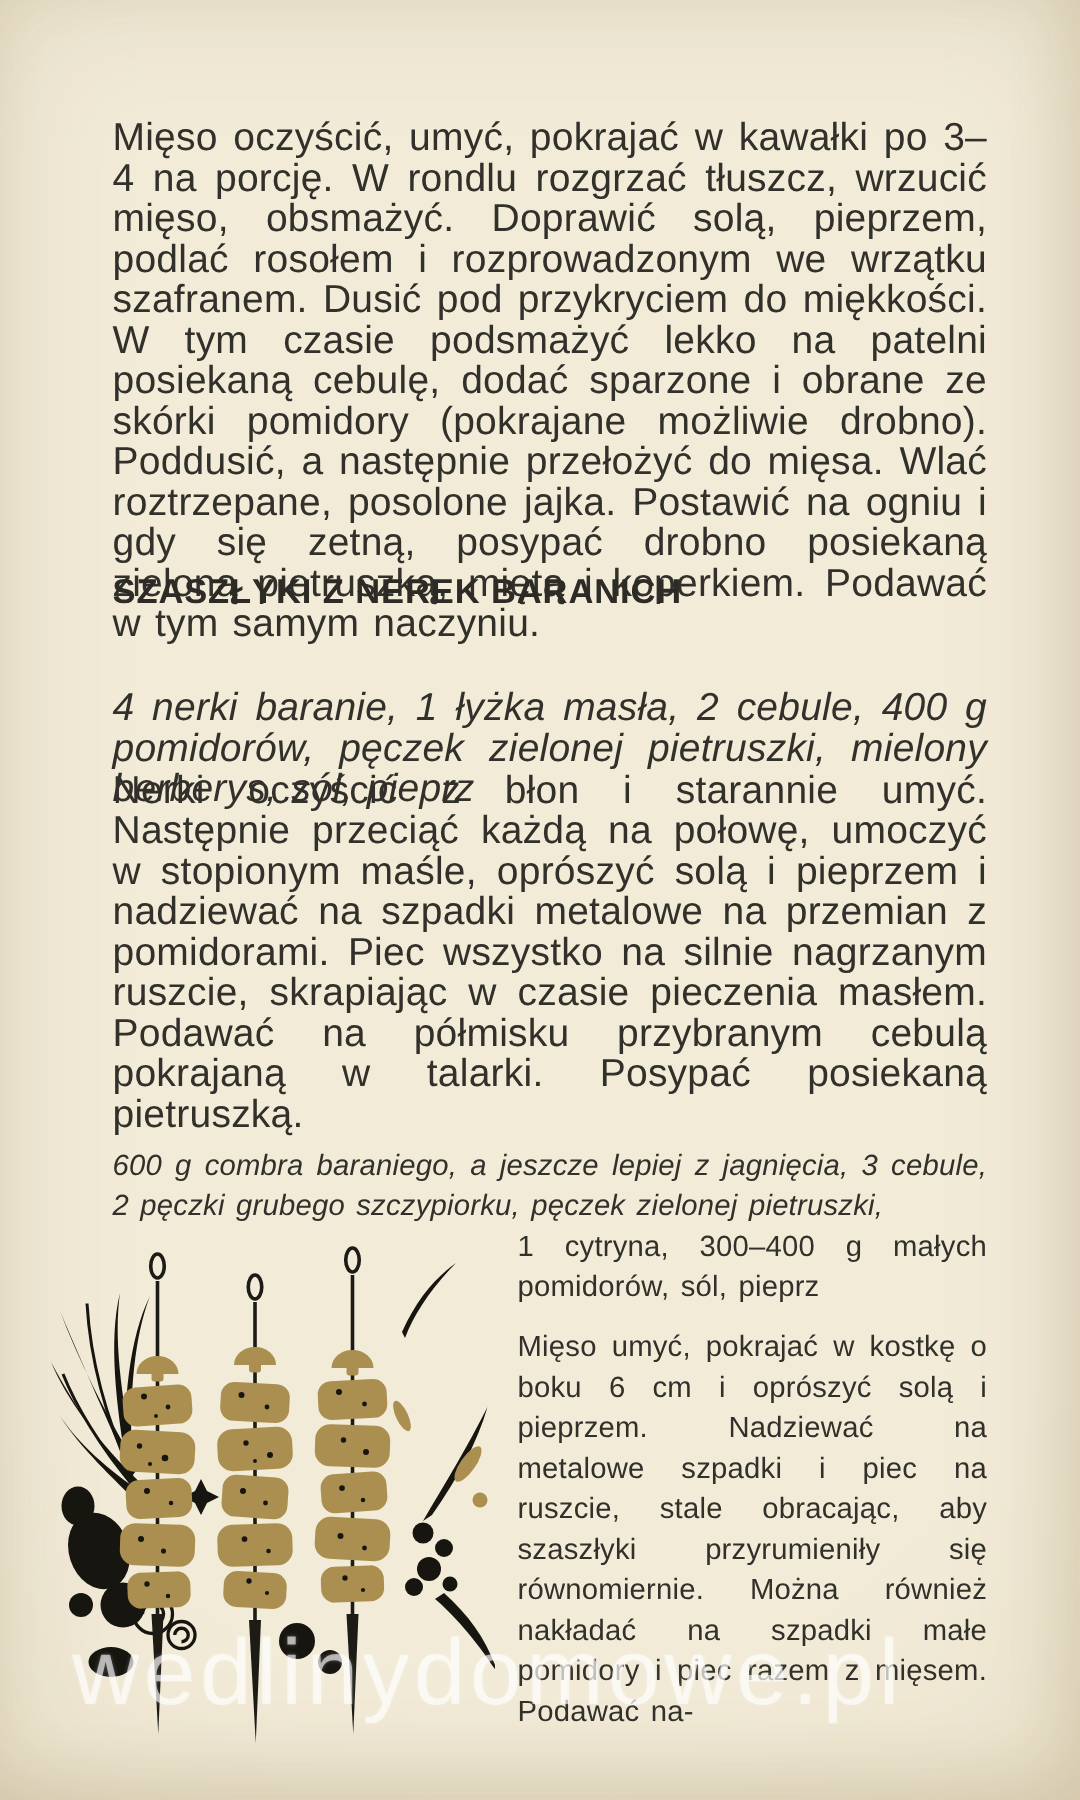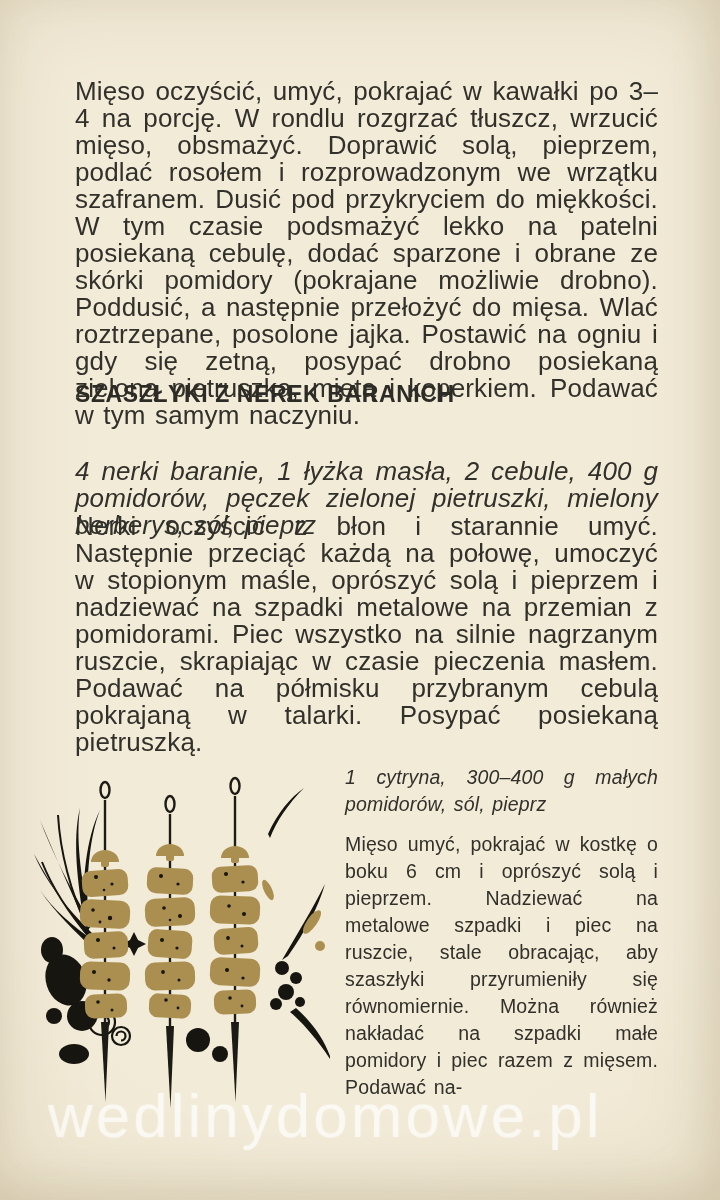--- a/index.html
+++ b/index.html
@@ -32,21 +32,21 @@
   .recipe2-body { position: absolute; left: 75px; top: 764px; width: 583px; }
   .recipe2-body p {
     margin: 0; font-size: 19.5px; line-height: 27px;
     color: #31302a; text-align: justify; letter-spacing: 0.15px; word-spacing: 2px;
   }
   .illo-float {
     float: left; width: 270px; height: 348px;
     margin: 6px 0 0 0;
   }
   .illo-float svg { margin-left: -45px; display: block; }
-  .ing2-rest { font-style: italic; }
+  .ing2-rest { }
   .instr2 { margin-top: 13px !important; }
   .watermark {
     position: absolute; left: 48px; top: 1080px;
     font-size: 62px; letter-spacing: 3px;
     color: rgba(255,255,255,0.62);
     white-space: nowrap; z-index: 6;
     text-shadow: 0 0 3px rgba(255,255,255,0.25);
   }
 </style>
 </head>
@@ -57,20 +57,21 @@
   <p class="para" style="top:52px;">Mięso oczyścić, umyć, pokrajać w kawałki po 3–4 na porcję. W rondlu rozgrzać tłuszcz, wrzucić mięso, obsmażyć. Doprawić solą, pieprzem, podlać rosołem i rozprowadzonym we wrzątku szafranem. Dusić pod przykryciem do miękkości. W tym czasie podsmażyć lekko na patelni posiekaną cebulę, dodać sparzone i obrane ze skórki pomidory (pokrajane możliwie drobno). Poddusić, a następnie przełożyć do mięsa. Wlać roztrzepane, posolone jajka. Postawić na ogniu i gdy się zetną, posypać drobno posiekaną zieloną pietruszką, miętą i koperkiem. Podawać w tym samym naczyniu.</p>
 
   <div class="heading" style="top:357px;">SZASZŁYKI Z NEREK BARANICH</div>
 
   <p class="para ital" style="top:432px;">4 nerki baranie, 1 łyżka masła, 2 cebule, 400 g pomidorów, pęczek zielonej pietruszki, mielony berberys, sól, pieprz</p>
 
   <p class="para" style="top:487px;">Nerki oczyścić z błon i starannie umyć. Następnie przeciąć każdą na połowę, umoczyć w stopionym maśle, oprószyć solą i pieprzem i nadziewać na szpadki metalowe na przemian z pomidorami. Piec wszystko na silnie nagrzanym ruszcie, skrapiając w czasie pieczenia masłem. Podawać na półmisku przybranym cebulą pokrajaną w talarki. Posypać posiekaną pietruszką.</p>
 
 
   <div class="recipe2-body">
+    <p class="ital">600 g combra baraniego, a jeszcze lepiej z jagnięcia, 3 cebule, 2 pęczki grubego szczypiorku, pęczek zielonej pietruszki,</p>
 
     <div class="illo-float">
       <svg viewBox="0 0 300 348" width="300" height="348" xmlns="http://www.w3.org/2000/svg">
 
         <g fill="#17150f">
           <path d="M62,155 C40,118 22,82 10,50 C26,88 44,128 58,160 Z"></path>
           <path d="M64,165 C34,136 14,108 4,84 C20,114 42,146 60,170 Z"></path>
           <path d="M60,150 C50,105 46,66 50,38 C42,70 48,115 54,152 Z"></path>
           <path d="M66,172 C42,156 22,138 10,120 C24,142 46,162 62,178 Z"></path>
           <path d="M58,148 C56,104 60,66 70,40 C56,68 52,112 54,150 Z"></path>

